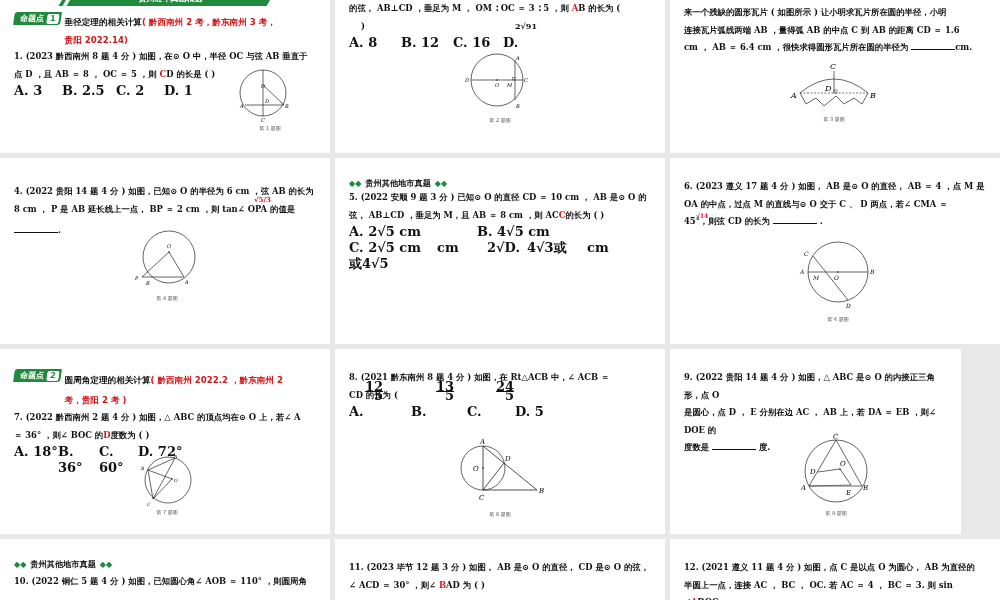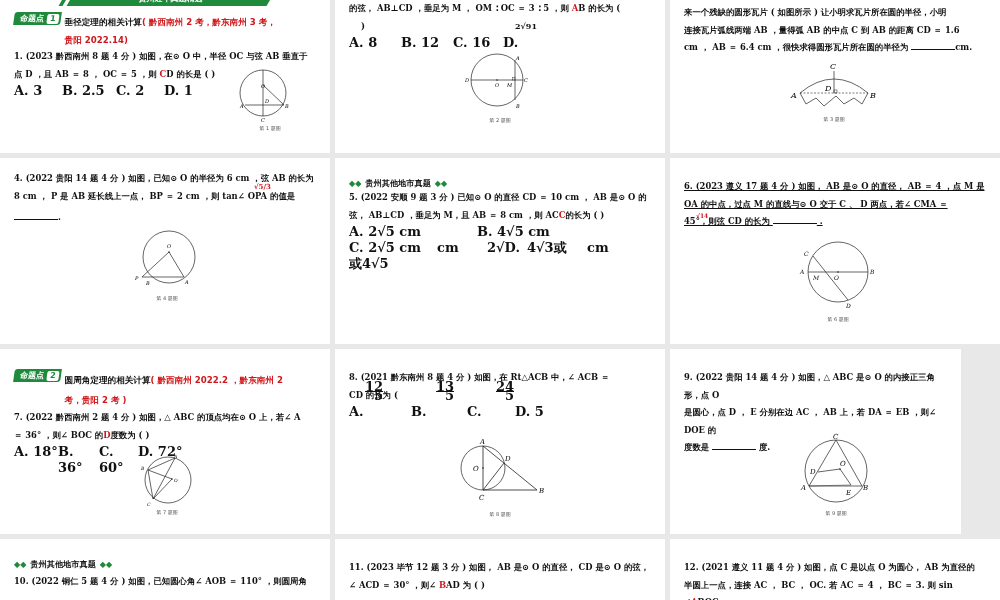--- a/index.html
+++ b/index.html
@@ -104,21 +104,21 @@
     <path d="M16 33 L22 44 L32 38 L40 46 L52 36 L60 44 L70 38 L78 44 L84 33" fill="none" stroke="#222" stroke-width="0.7"></path>
     <text x="46" y="9" font-size="8">C</text>
     <text x="41" y="31" font-size="8">D</text>
     <text x="7" y="38" font-size="8">A</text>
     <text x="86" y="38" font-size="8">B</text>
   </svg>
   <div class="caption" style="left:134px;top:116px;width:60px;">第 3 题图</div>
 </div>
 
 <div class="panel" style="left:0;top:158px;width:330px;height:186px;">
-  <p class="q" style="margin-top:12px;">4. (2022 贵阳 14 题 4 分 ) 如图，已知⊙ O 的半径为 6 cm ，弦 AB 的长为</p>
+  <p class="q" style="margin-top:25px;">4. (2022 贵阳 14 题 4 分 ) 如图，已知⊙ O 的半径为 6 cm ，弦 AB 的长为</p>
   <p class="q" style="position:relative;"><span>8 cm ， P 是 AB 延长线上一点， BP ＝ 2 cm ，则 tan∠ OPA 的值是</span><span class="red" style="position:absolute;left:240px;top:-10px;font-size:7px;">√5/3</span></p>
   <p class="q" style="margin-top:4px;"><span class="blank"></span><span>.</span></p>
   <svg style="position:absolute;left:132px;top:72px;" width="70" height="58" viewBox="0 0 70 58">
     <circle cx="37" cy="27" r="26" fill="none" stroke="#222" stroke-width="0.7"></circle>
     <line x1="10" y1="47" x2="52" y2="47" stroke="#222" stroke-width="0.7"></line>
     <line x1="37" y1="22" x2="10" y2="47" stroke="#222" stroke-width="0.7"></line>
     <line x1="37" y1="22" x2="52" y2="47" stroke="#222" stroke-width="0.7"></line>
     <circle cx="37" cy="22" r="0.8" fill="#222"></circle>
     <text x="35" y="18" font-size="5">O</text>
     <text x="3" y="50" font-size="5">P</text>
@@ -142,21 +142,21 @@
   </div>
   <div class="opts">
     <span style="width:88px">C. 2√5 cm 或4√5</span>
     <span style="width:50px">cm</span>
     <span style="width:40px">2√D.</span>
     <span style="width:60px">4√3或</span>
     <span>cm</span>
   </div>
 </div>
 
-<div class="panel" style="left:670px;top:158px;width:330px;height:186px;text-decoration:underline;">
+<div class="panel" style="left:670px;top:158px;width:330px;height:186px;">
   <p class="q" style="margin-top:20px;">6. (2023 遵义 17 题 4 分 ) 如图， AB 是⊙ O 的直径， AB ＝ 4 ，点 M 是</p>
   <p class="q">OA 的中点，过点 M 的直线与⊙ O 交于 C 、 D 两点，若∠ CMA ＝</p>
   <p class="q" style="position:relative;"><span>45°，则弦 CD 的长为 </span><span class="red" style="position:absolute;left:12px;top:-6px;font-size:6px;">√14</span><span class="blank"></span><span> .</span></p>
   <svg style="position:absolute;left:126px;top:80px;" width="84" height="72" viewBox="0 0 84 72">
     <circle cx="42" cy="34" r="30" fill="none" stroke="#222" stroke-width="0.7"></circle>
     <line x1="12" y1="34" x2="72" y2="34" stroke="#222" stroke-width="0.7"></line>
     <line x1="17" y1="18" x2="52" y2="62" stroke="#222" stroke-width="0.7"></line>
     <circle cx="42" cy="34" r="0.8" fill="#222"></circle>
     <text x="8" y="18" font-size="6">C</text>
     <text x="4" y="36" font-size="6">A</text>

